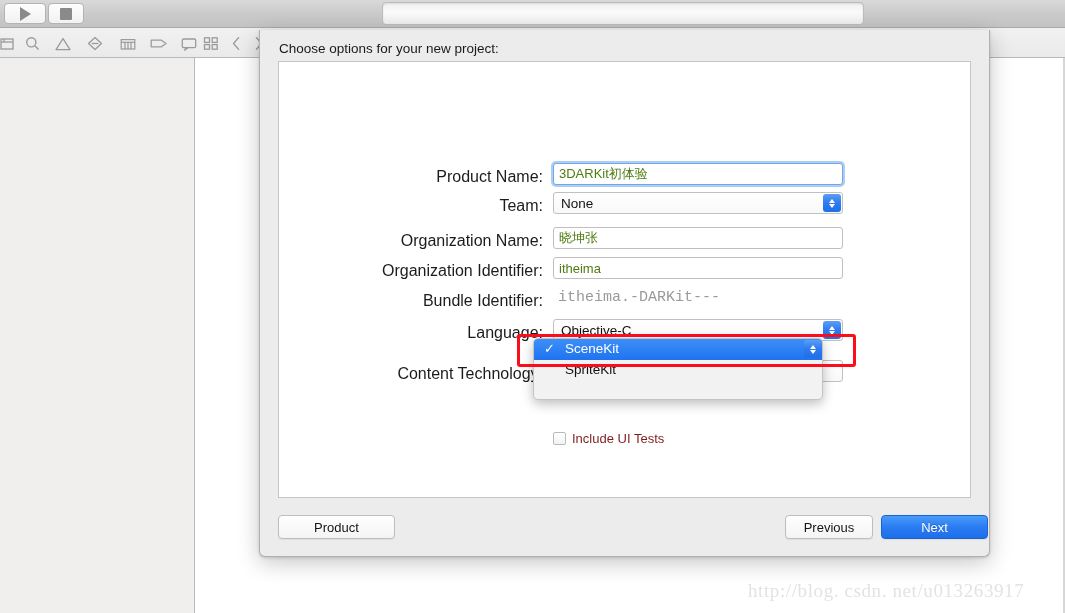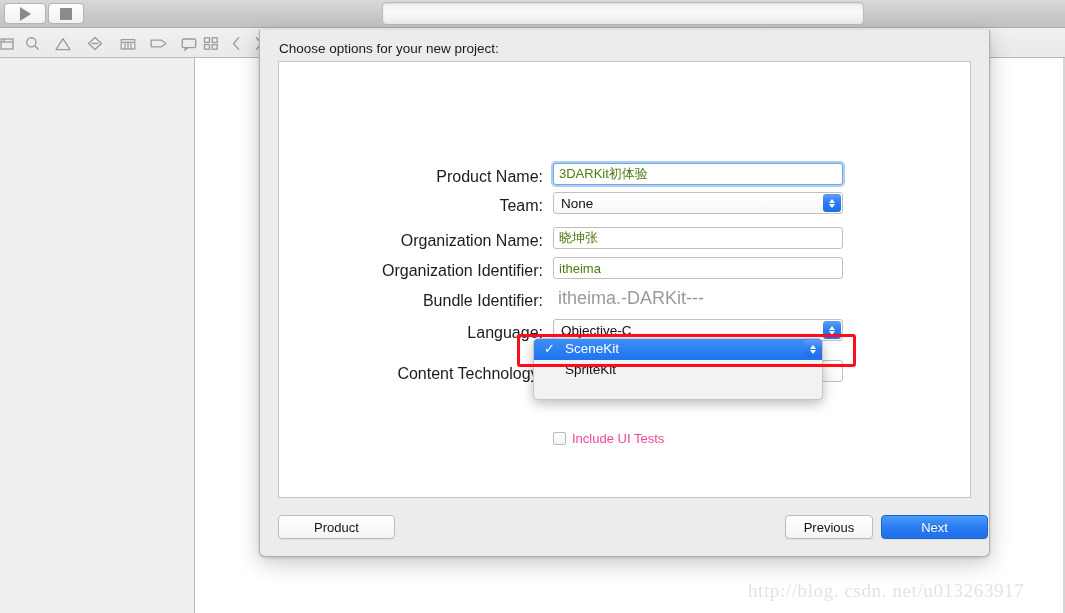--- a/index.html
+++ b/index.html
@@ -216,24 +216,25 @@
     padding: 0 5px;
     box-sizing: border-box;
     outline: none;
     line-height: 20px;
   }
   .txtfield.focused {
     border: 1px solid #6ea8e8;
     box-shadow: 0 0 0 2px rgba(106,165,232,0.55);
   }
   .staticval {
-    font-size: 18px;
+    font-size: 15px;
     color: #9a9a9a;
     line-height: 22px;
     padding-left: 5px;
+    font-family: Liberation Mono, monospace;
   }
 
   
   .popbtn {
     position: relative;
     width: 290px;
     height: 22px;
     border: 1px solid #c0c0c0;
     border-radius: 3px;
     background: linear-gradient(to bottom, #ffffff 0%, #f8f8f8 100%);
@@ -264,21 +265,21 @@
     border-right: 3.5px solid transparent;
   }
   .chev.up { border-bottom: 4px solid #ffffff; }
   .chev.down { border-top: 4px solid #ffffff; }
 
   
   .checkrow {
     position: absolute;
     left: 274px;
     font-size: 13px;
-    color: #ec4899;
+    color: #7f1d1d;
   }
   .cbox {
     display: inline-block;
     width: 13px; height: 13px;
     border: 1px solid #b9b9b9;
     border-radius: 2px;
     background: linear-gradient(to bottom, #ffffff, #f3f3f3);
     vertical-align: -2px;
     margin-right: 6px;
     box-sizing: border-box;

